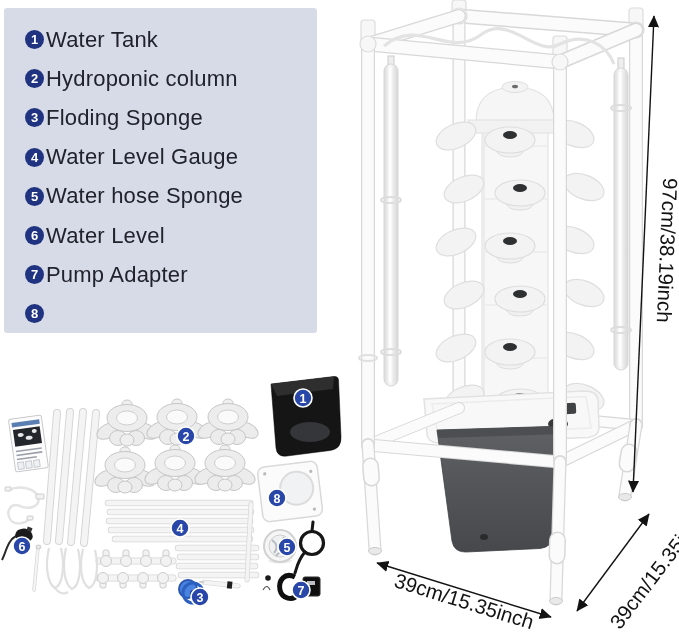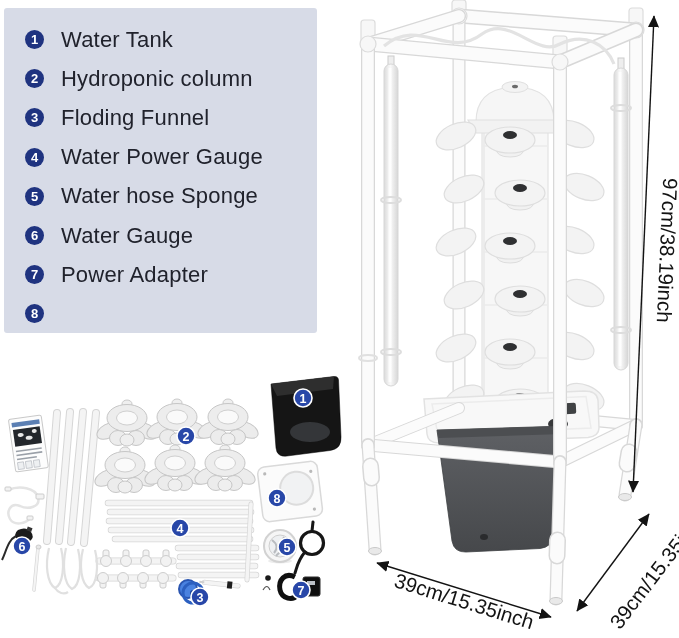--- a/index.html
+++ b/index.html
@@ -5,21 +5,21 @@
 <style>
   html,body{margin:0;padding:0;background:#fff;}
   .canvas{position:relative;width:679px;height:638px;background:#ffffff;overflow:hidden;
           font-family:"Liberation Sans",sans-serif;}
   .legend{position:absolute;left:4px;top:8px;width:313px;height:325px;
           background:var(--legend-bg,#d7dbe7);border-radius:3px;box-sizing:border-box;padding-top:12px;}
   .legend-row{display:flex;align-items:center;height:39.2px;padding-left:21px;}
   .lbadge{flex:0 0 auto;width:19px;height:19px;border-radius:50%;
           background:var(--badge-navy,#1f3380);color:#fff;font-size:13px;font-weight:bold;
           line-height:19px;text-align:center;}
-  .llabel{margin-left:17px;font-size:22px;letter-spacing:.2px;color:var(--legend-text,#20222c);
+  .llabel{margin-left:2px;font-size:22px;letter-spacing:.2px;color:var(--legend-text,#20222c);
           white-space:nowrap;}
   svg text{fill:var(--dim-text,#131313);}
   .pu{fill:none;stroke:#d8d8d8;stroke-linecap:round;}
   .po{fill:none;stroke:#fbfbfb;stroke-linecap:round;}
   .tu{fill:none;stroke:#d6d6d6;stroke-linecap:round;}
   .to{fill:none;stroke:#f4f4f4;stroke-linecap:round;}
   .joint{fill:#f7f7f7;stroke:#dcdcdc;stroke-width:1.2;}
   .petal{fill:#f3f3f3;stroke:#dedede;stroke-width:1.2;}
   .kbadge-c{fill:var(--badge-blue,#2847a8);stroke:#ffffff;stroke-width:1.6;}
   .kbadge-t{fill:#fff;font-size:12.5px;font-weight:bold;text-anchor:middle;}
@@ -35,37 +35,37 @@
     <div class="legend-row">
       <span class="lbadge">1</span>
       <span class="llabel">Water Tank</span>
     </div>
     <div class="legend-row">
       <span class="lbadge">2</span>
       <span class="llabel">Hydroponic column</span>
     </div>
     <div class="legend-row">
       <span class="lbadge">3</span>
-      <span class="llabel">Floding Funnel</span>
+      <span class="llabel">Floding Sponge</span>
     </div>
     <div class="legend-row">
       <span class="lbadge">4</span>
-      <span class="llabel">Water Power Gauge</span>
+      <span class="llabel">Water Level Gauge</span>
     </div>
     <div class="legend-row">
       <span class="lbadge">5</span>
       <span class="llabel">Water hose Sponge</span>
     </div>
     <div class="legend-row">
       <span class="lbadge">6</span>
-      <span class="llabel">Water Gauge</span>
+      <span class="llabel">Water Level</span>
     </div>
     <div class="legend-row">
       <span class="lbadge">7</span>
-      <span class="llabel">Power Adapter</span>
+      <span class="llabel">Pump Adapter</span>
     </div>
     <div class="legend-row">
       <span class="lbadge">8</span>
     </div>
   </div>
 
   <svg width="679" height="638" viewBox="0 0 679 638" style="position:absolute;left:0;top:0;">
     <defs>
       <marker id="arr" viewBox="0 0 10 10" refX="9" refY="5" markerWidth="9" markerHeight="9" orient="auto-start-reverse">
         <path d="M0,0.6 L9.6,5 L0,9.4 Z" fill="#131313"></path>

